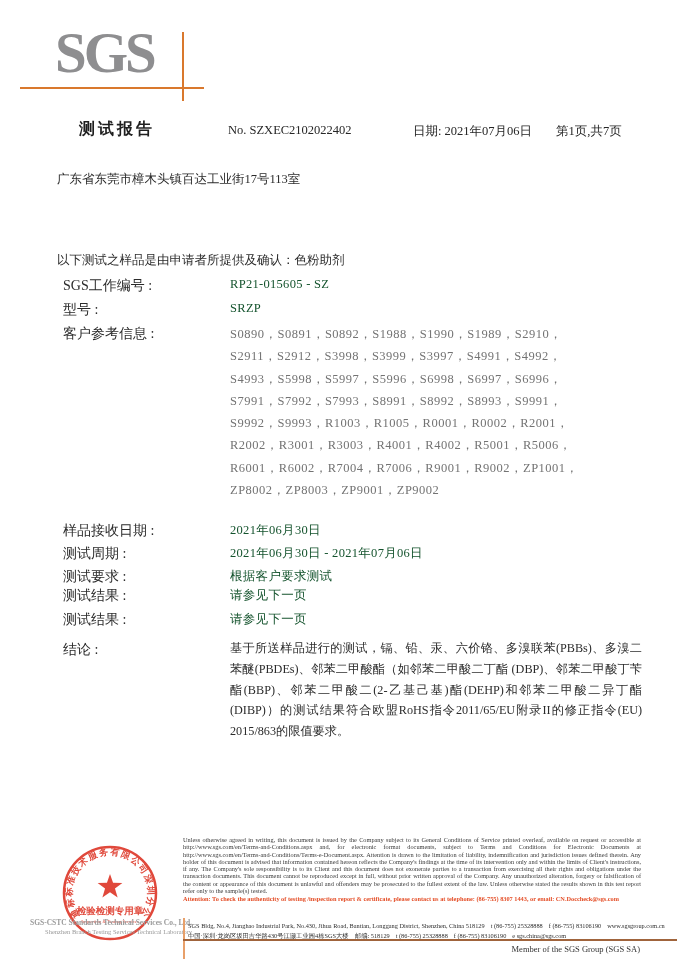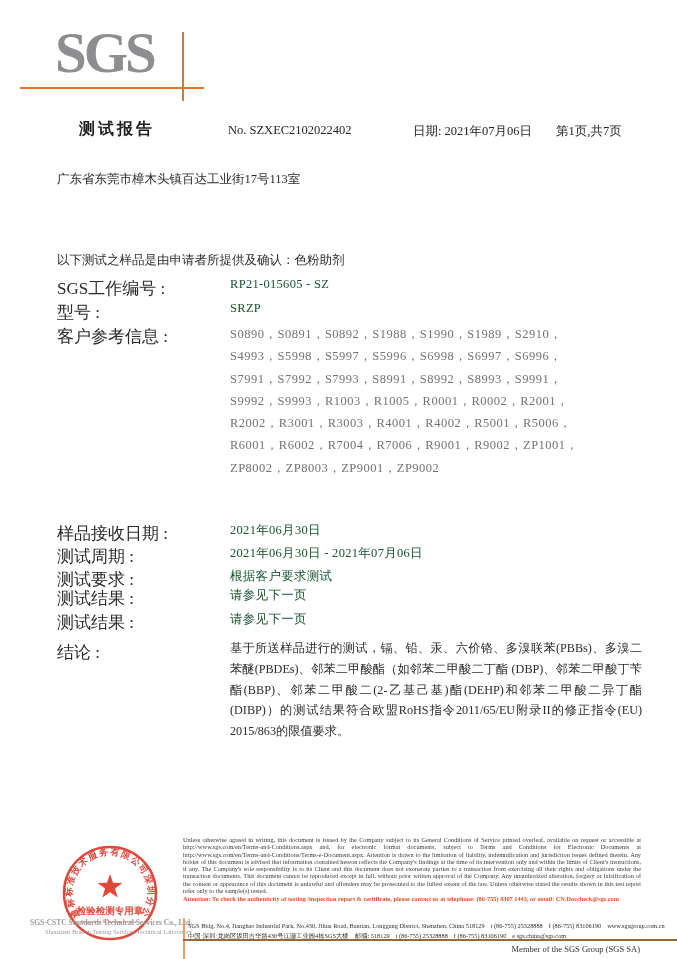--- a/index.html
+++ b/index.html
@@ -15,21 +15,21 @@
   
   .doc-title{position:absolute;left:57px;top:119px;font-size:16px;font-weight:bold;
     letter-spacing:3px;color:#1f1f1f;margin-left:22px;}
   .report-no{position:absolute;left:228px;top:123px;font-size:12.5px;color:#262626;}
   .report-date{position:absolute;left:413px;top:123px;font-size:12.5px;color:#262626;}
   .report-page{position:absolute;left:556px;top:123px;font-size:12.5px;color:#262626;text-align:center;}
   
   .applicant{position:absolute;left:57px;top:166px;font-size:12.5px;line-height:26px;color:#2b2b2b;}
   
   .statement{position:absolute;left:57px;top:252px;font-size:12.5px;color:#2b2b2b;}
-  .flabel{position:absolute;left:57px;font-size:17px;color:#2b2b2b;}
+  .flabel{position:absolute;left:63px;font-size:14px;color:#2b2b2b;}
   .fvalue{position:absolute;left:230px;font-size:12.5px;color:#14532d;letter-spacing:.3px;}
   .ref-lines{position:absolute;left:230px;top:323px;font-size:12.5px;line-height:22.3px;
     letter-spacing:.5px;color:#737373;}
   
   .conclusion{position:absolute;left:230px;top:638px;width:412px;font-size:12.2px;
     line-height:20.8px;color:#2b2b2b;text-align:justify;}
   
   .legal{position:absolute;left:183px;top:836px;width:458px;font-size:6.3px;
     line-height:7.3px;color:#3a3a3a;text-align:justify;}
   .attention{color:#e44d26;font-weight:bold;margin-top:1px;}
@@ -66,20 +66,21 @@
   <div class="statement">以下测试之样品是由申请者所提供及确认：色粉助剂</div>
 
   <div class="flabel" style="top:277px">SGS工作编号 :</div>
   <div class="fvalue" style="top:277px">RP21-015605 - SZ</div>
   <div class="flabel" style="top:301px">型号 :</div>
   <div class="fvalue" style="top:301px">SRZP</div>
 
   <div class="flabel" style="top:325px">客户参考信息 :</div>
   <div class="ref-lines">
     <div>S0890，S0891，S0892，S1988，S1990，S1989，S2910，</div>
+    <div>S2911，S2912，S3998，S3999，S3997，S4991，S4992，</div>
     <div>S4993，S5998，S5997，S5996，S6998，S6997，S6996，</div>
     <div>S7991，S7992，S7993，S8991，S8992，S8993，S9991，</div>
     <div>S9992，S9993，R1003，R1005，R0001，R0002，R2001，</div>
     <div>R2002，R3001，R3003，R4001，R4002，R5001，R5006，</div>
     <div>R6001，R6002，R7004，R7006，R9001，R9002，ZP1001，</div>
     <div>ZP8002，ZP8003，ZP9001，ZP9002</div>
   </div>
 
   <div class="flabel" style="top:522px">样品接收日期 :</div>
   <div class="fvalue" style="top:522px">2021年06月30日</div>

